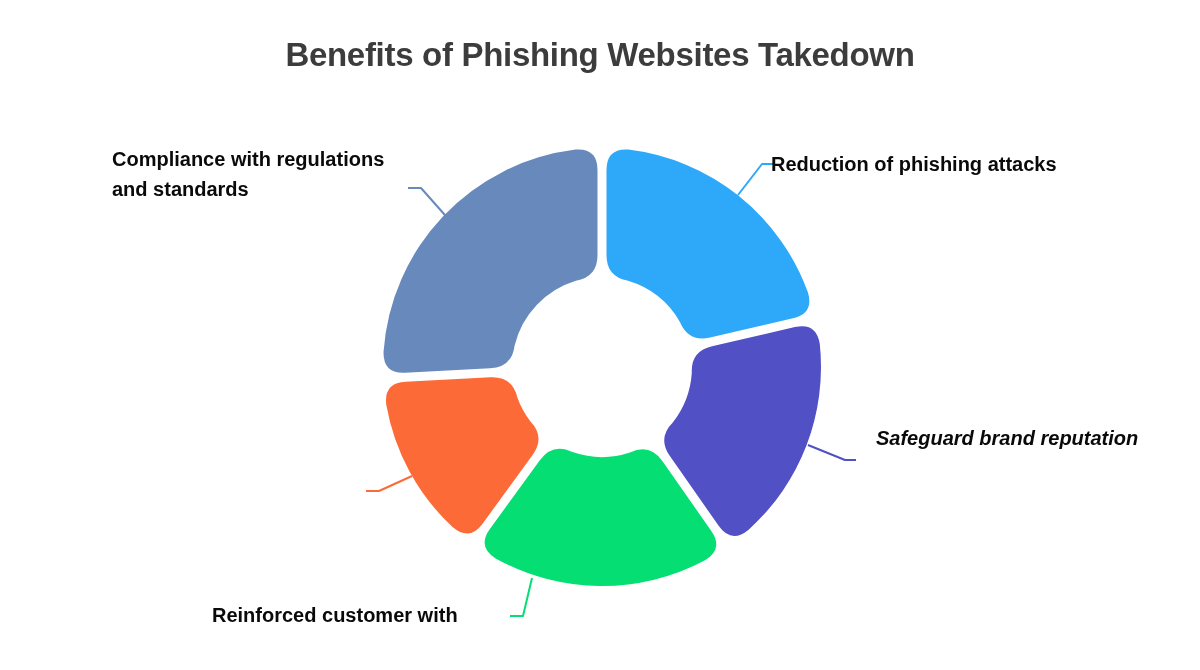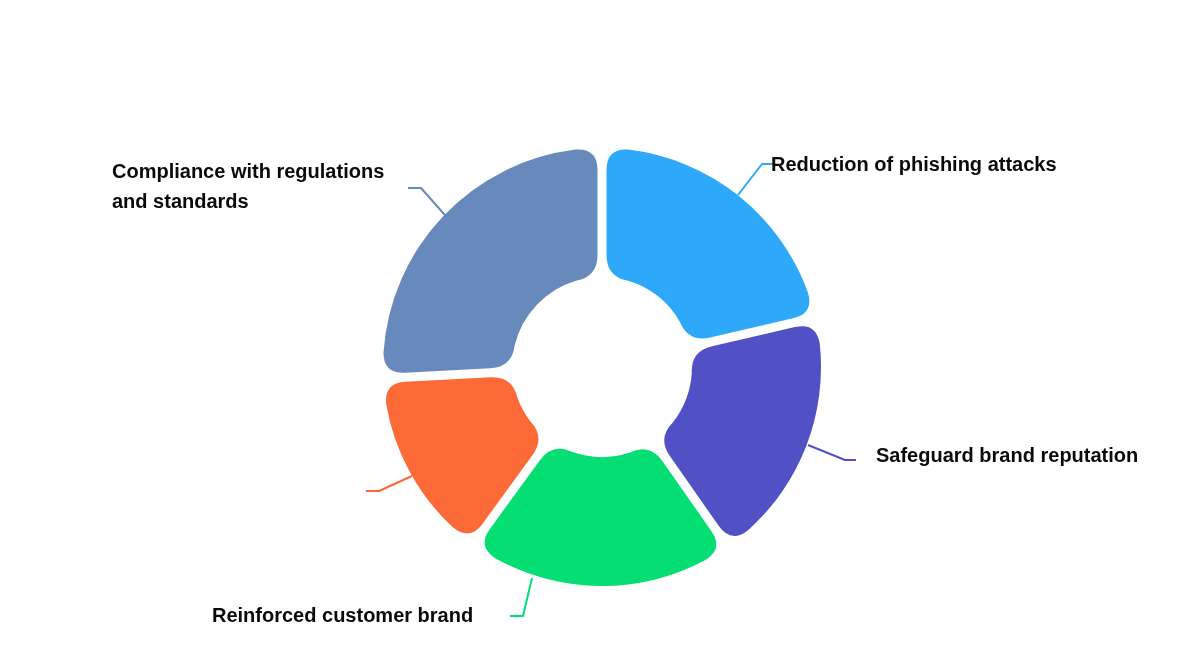--- a/index.html
+++ b/index.html
@@ -37,47 +37,48 @@
     position: absolute;
     font-size: 20px;
     font-weight: 700;
     color: #0a0a0a;
     line-height: 30px;
     white-space: nowrap;
   }
   .seg-label.wrap {
     white-space: normal;
   }
-  #label-compliance { left: 112px; top: 156px; width: 285px; }
+  #label-compliance { left: 112px; top: 144px; width: 285px; }
   #label-reduction  { left: 771px; top: 149px; }
-  #label-safeguard  { left: 876px; top: 440px; }
+  #label-safeguard  { left: 876px; top: 423px; font-style: italic; }
   #label-reinforced { left: 212px; top: 600px; }
   #label-cost       { left: 29px;  top: 477px; }
 </style>
 </head>
 <body>
 
 <div id="stage">
 
+  <div class="chart-title">Benefits of Phishing Websites Takedown</div>
 
   <svg id="donut-svg" viewBox="0 0 1200 670">
       <path d="M 628.44 149.60 A 219 219 0 0 1 807.88 292.34 Q 814.33 313.36 792.89 318.31 L 710.03 337.44 Q 688.57 342.40 680.04 322.18 A 90 90 0 0 0 628.12 280.87 Q 606.50 277.11 606.50 255.09 L 606.50 170.05 Q 606.50 148.05 628.44 149.60 Z" fill="#2EA9FA"></path>
       <polyline points="738,195 762,164 773,164" fill="none" stroke="#2EA9FA" stroke-width="2" stroke-linejoin="round"></polyline>
       <path d="M 819.77 343.85 A 219 219 0 0 1 748.35 529.92 Q 731.27 543.78 718.65 525.75 L 669.87 456.09 Q 657.24 438.05 672.80 422.57 A 90 90 0 0 0 691.79 373.08 Q 690.60 351.16 712.05 346.21 L 794.91 327.08 Q 816.35 322.13 819.77 343.85 Z" fill="#5150C5"></path>
       <polyline points="808,445 845,460 856,460" fill="none" stroke="#5150C5" stroke-width="2" stroke-linejoin="round"></polyline>
       <path d="M 705.04 560.25 A 219 219 0 0 1 495.60 558.42 Q 476.94 546.78 489.88 528.98 L 539.86 460.18 Q 552.80 442.36 572.51 452.03 A 90 90 0 0 0 630.01 452.53 Q 649.87 443.21 662.50 461.25 L 711.28 530.91 Q 723.90 548.94 705.04 560.25 Z" fill="#05DE73"></path>
       <polyline points="532,578 523,616 510,616" fill="none" stroke="#05DE73" stroke-width="2" stroke-linejoin="round"></polyline>
       <path d="M 452.83 527.34 A 219 219 0 0 1 386.28 404.78 Q 383.58 382.95 405.56 381.80 L 490.48 377.35 Q 512.47 376.20 517.36 397.59 A 90 90 0 0 0 530.25 421.33 Q 545.53 437.08 532.58 454.89 L 482.60 523.69 Q 469.66 541.49 452.83 527.34 Z" fill="#FC6A38"></path>
       <polyline points="412,476 379,491 366,491" fill="none" stroke="#FC6A38" stroke-width="2" stroke-linejoin="round"></polyline>
       <path d="M 383.52 351.98 A 219 219 0 0 1 575.56 149.60 Q 597.50 148.05 597.50 170.05 L 597.50 255.09 Q 597.50 277.11 575.88 280.87 A 90 90 0 0 0 514.62 345.42 Q 512.00 367.21 490.01 368.36 L 405.09 372.81 Q 383.11 373.97 383.52 351.98 Z" fill="#6889BC"></path>
       <polyline points="452,223 421,188 408,188" fill="none" stroke="#6889BC" stroke-width="2" stroke-linejoin="round"></polyline>
     </svg>
 
   <div id="label-reduction" class="seg-label">Reduction of phishing attacks</div>
 
   <div id="label-safeguard" class="seg-label">Safeguard brand reputation</div>
 
-  <div id="label-reinforced" class="seg-label">Reinforced customer brand</div>
+  <div id="label-reinforced" class="seg-label">Reinforced customer with</div>
 
 
   <div id="label-compliance" class="seg-label wrap">Compliance with regulations and standards</div>
 
 </div>
 
 </body></html>

